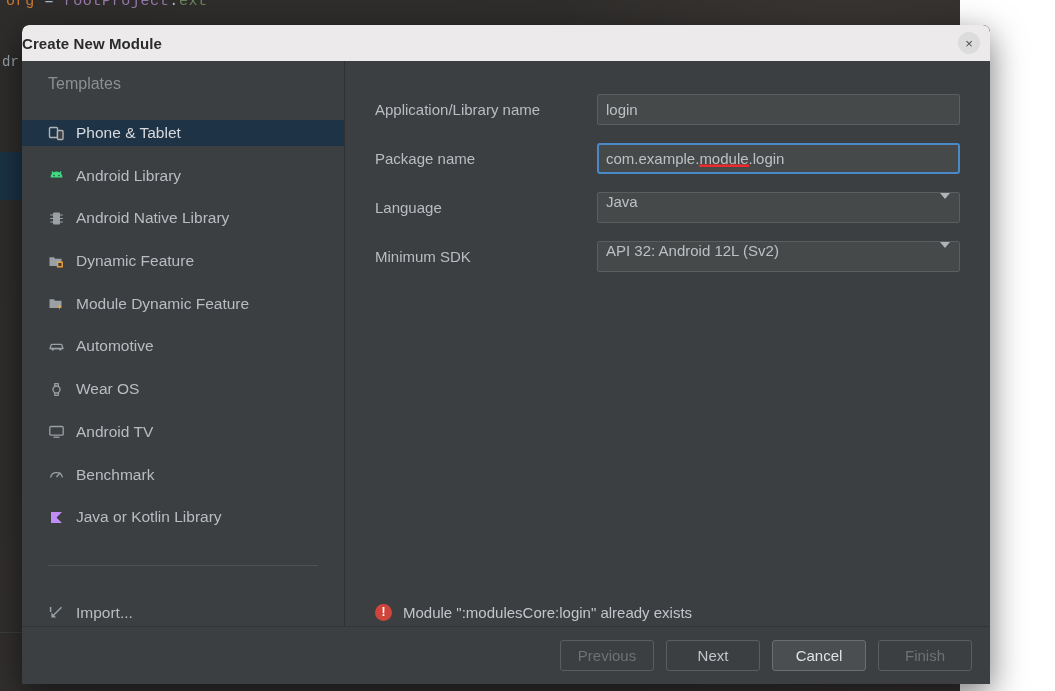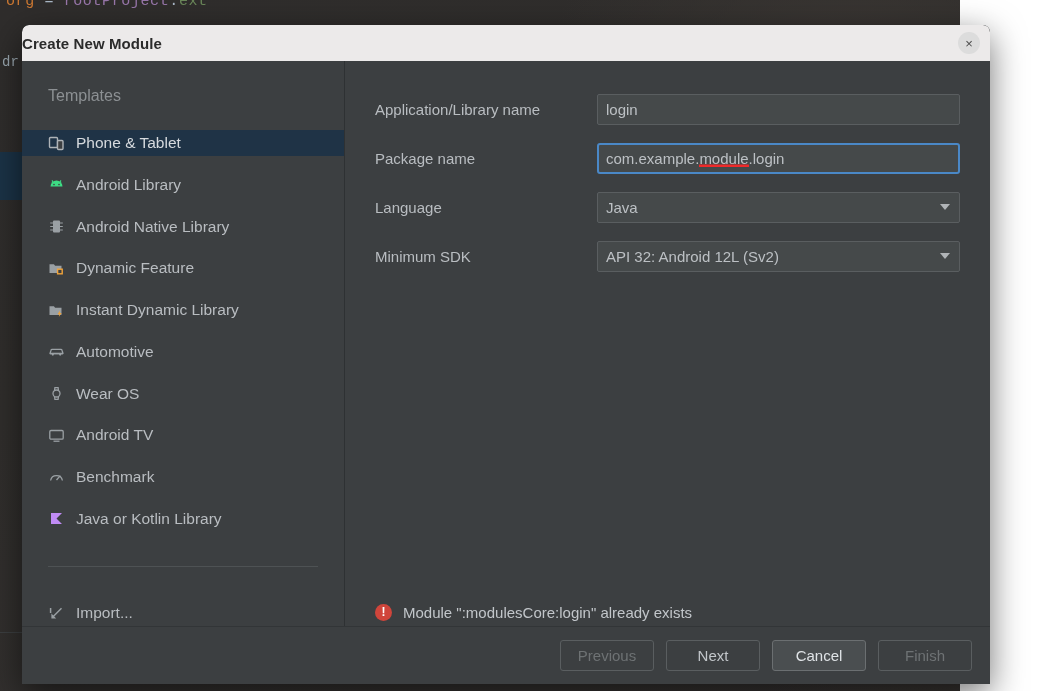--- a/index.html
+++ b/index.html
@@ -124,21 +124,21 @@
     min-height: 0;
     position: relative;
   }
 
   
   #sidebar {
     width: 323px;
     flex: 0 0 323px;
     background: #3c3f41;
     border-right: 1px solid #2e3133;
-    padding-top: 16px;
+    padding-top: 4px;
     display: flex;
     flex-direction: column;
     gap: 16px;
   }
   #templates-header {
     height: 58px;
     display: flex;
     align-items: center;
     padding-left: 26px;
     font-size: 16px;
@@ -235,21 +235,21 @@
     box-shadow: inset 0 -3px 0 -0.5px #ef2a2a;
   }
 
   .combo-field {
     flex: 1 1 auto;
     height: 31px;
     background: #45494a;
     border: 1px solid #5a5e60;
     border-radius: 2px;
     display: flex;
-    align-items: center;
+    align-items: flex-start;
     justify-content: space-between;
     padding: 0 9px 0 8px;
     font-size: 15px;
     color: #bcc0c4;
     cursor: pointer;
   }
   .caret {
     width: 0; height: 0;
     border-left: 5px solid transparent;
     border-right: 5px solid transparent;
@@ -386,21 +386,21 @@
           <span>Dynamic Feature</span>
         </div>
 
         <div class="nav-item">
           <span class="nav-icon">
             <svg width="17" height="17" viewBox="0 0 17 17">
               <path d="M1.5 4.2h4.4l1.2 1.6h6.4v7.2H1.5z" fill="#9aa0a4"></path>
               <path d="M12.2 8.2 L9.6 12.2 H11.4 L10.8 15 L13.6 11 H11.8 Z" fill="#f0a33a"></path>
             </svg>
           </span>
-          <span>Instant Dynamic Library</span>
+          <span>Module Dynamic Feature</span>
         </div>
 
         <div class="nav-item">
           <span class="nav-icon">
             <svg width="17" height="17" viewBox="0 0 17 17">
               <path d="M2 10.5 L3 7.2 Q3.2 6.3 4.2 6.3 H12.8 Q13.8 6.3 14 7.2 L15 10.5 Z" fill="none" stroke="#9aa0a4" stroke-width="1.3" stroke-linejoin="round"></path>
               <line x1="2" y1="10.6" x2="15" y2="10.6" stroke="#9aa0a4" stroke-width="1.3"></line>
               <circle cx="4.8" cy="11.6" r="1.1" fill="#9aa0a4"></circle>
               <circle cx="12.2" cy="11.6" r="1.1" fill="#9aa0a4"></circle>
             </svg>

